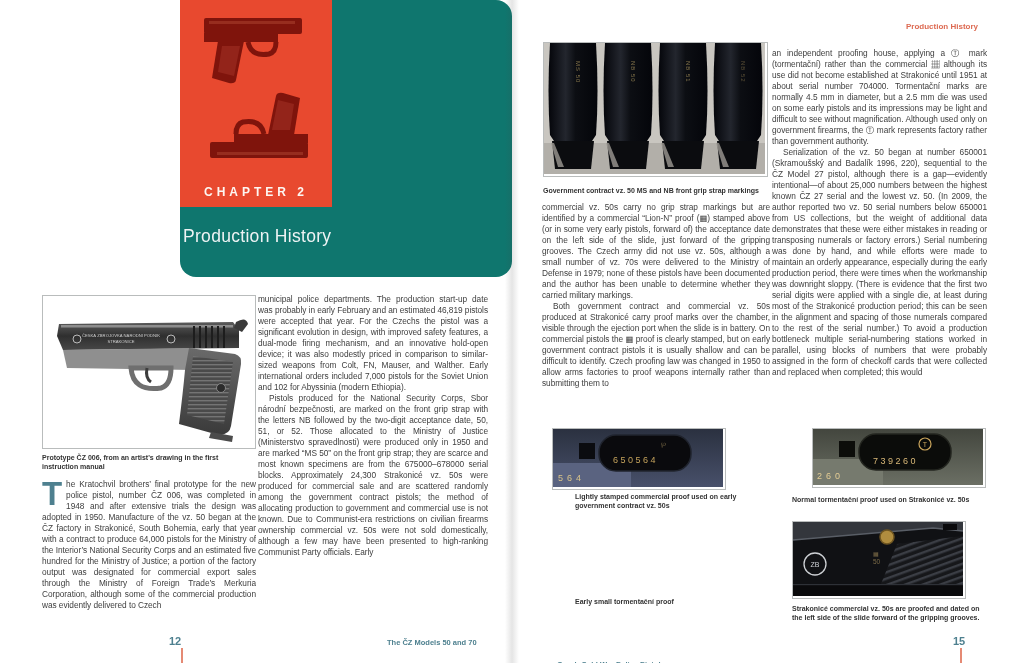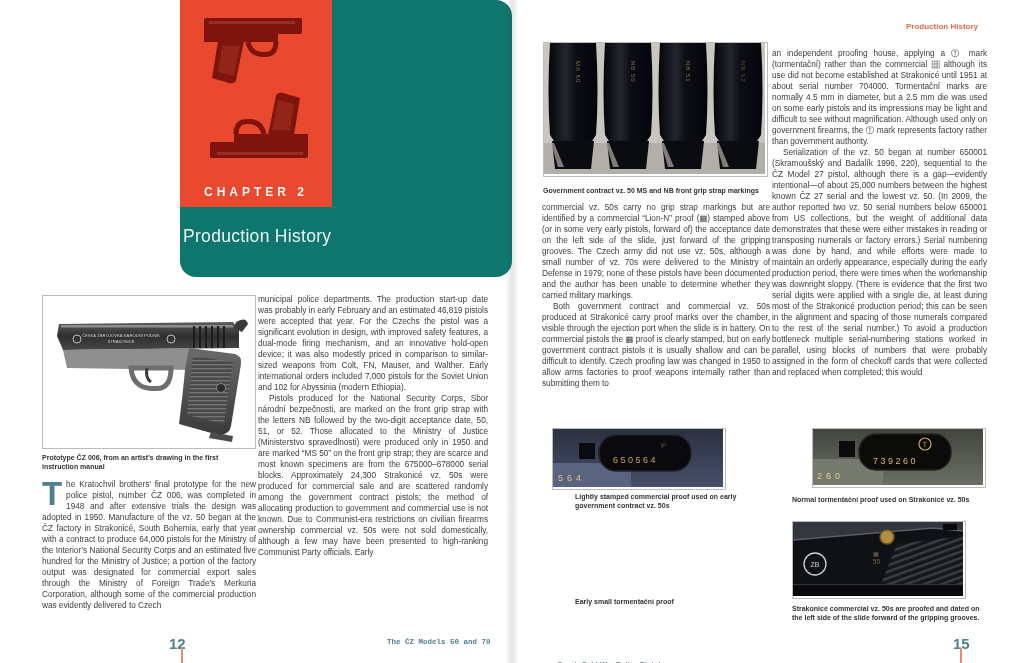--- a/index.html
+++ b/index.html
@@ -43,28 +43,28 @@
   .col p{margin:0;}
   .col p + p{text-indent:11px;}
   .col-l1{left:42px;top:479px;width:214px;height:142px;}
   .col-l2{left:258px;top:294px;width:230px;height:330px;}
   .col-r1{left:542px;top:202px;width:228px;height:222px;}
   .col-r2{left:772px;top:48px;width:215px;height:382px;}
   .dropcap{float:left;font-size:33px;line-height:28px;font-weight:bold;color:#4e808f;padding:1px 4px 0 0;}
 
   
   .page-header-right{left:770px;top:22px;width:208px;text-align:right;color:#dd6a52;font-size:8px;font-weight:bold;}
-  .footer-num{font-size:15px;font-weight:bold;color:#4e808f;}
+  .footer-num{font-size:11px;font-weight:bold;color:#4e808f;}
   .fn-left{left:169px;top:635px;}
   .fn-right{left:953px;top:635px;}
   .tick{width:2px;height:16px;background:#e58a74;}
   .tick-left{left:181px;top:648px;}
   .tick-right{left:960px;top:648px;}
   .running-title{font-size:7.5px;font-weight:bold;color:#4e808f;}
-  .rt-left{left:387px;top:638px;font-family:Liberation Mono, monospace;}
+  .rt-left{left:387px;top:638px;}
   .rt-right{left:557px;top:660px;}
 </style>
 </head>
 <body>
 
 <div class="spread">
 
   <div class="abs teal-band">
     <div class="red-box">
       <svg class="chapter-art" viewBox="0 0 136 160">

